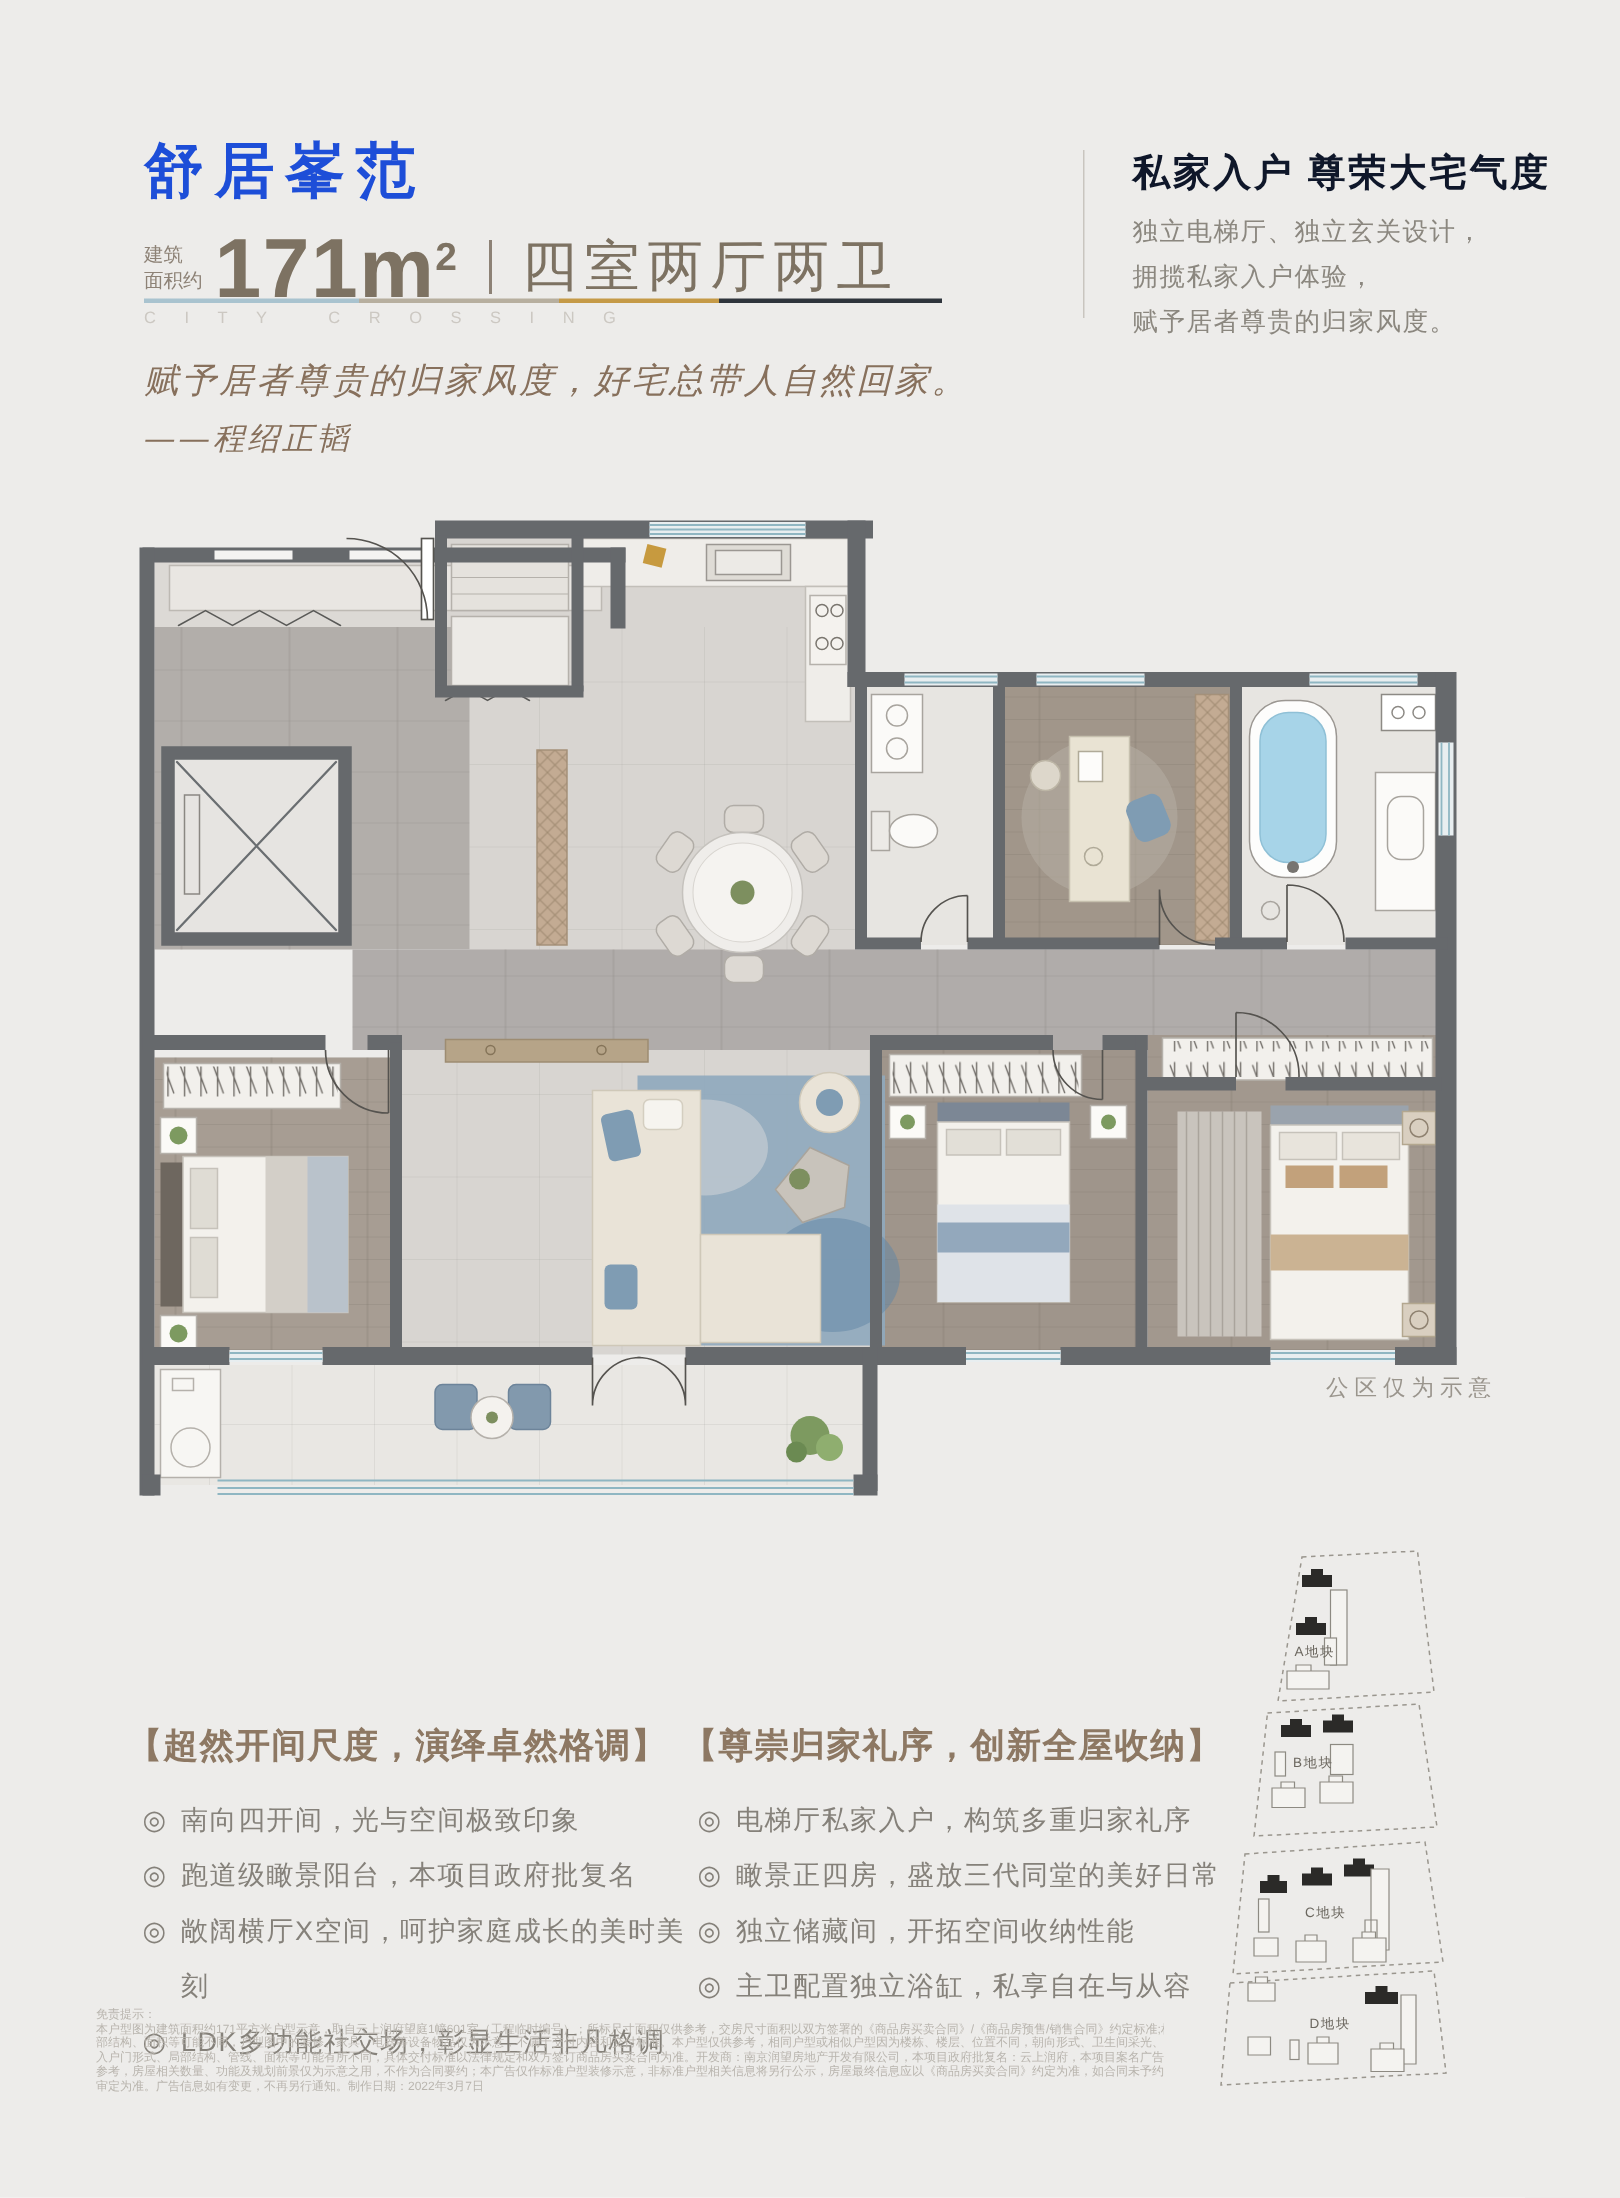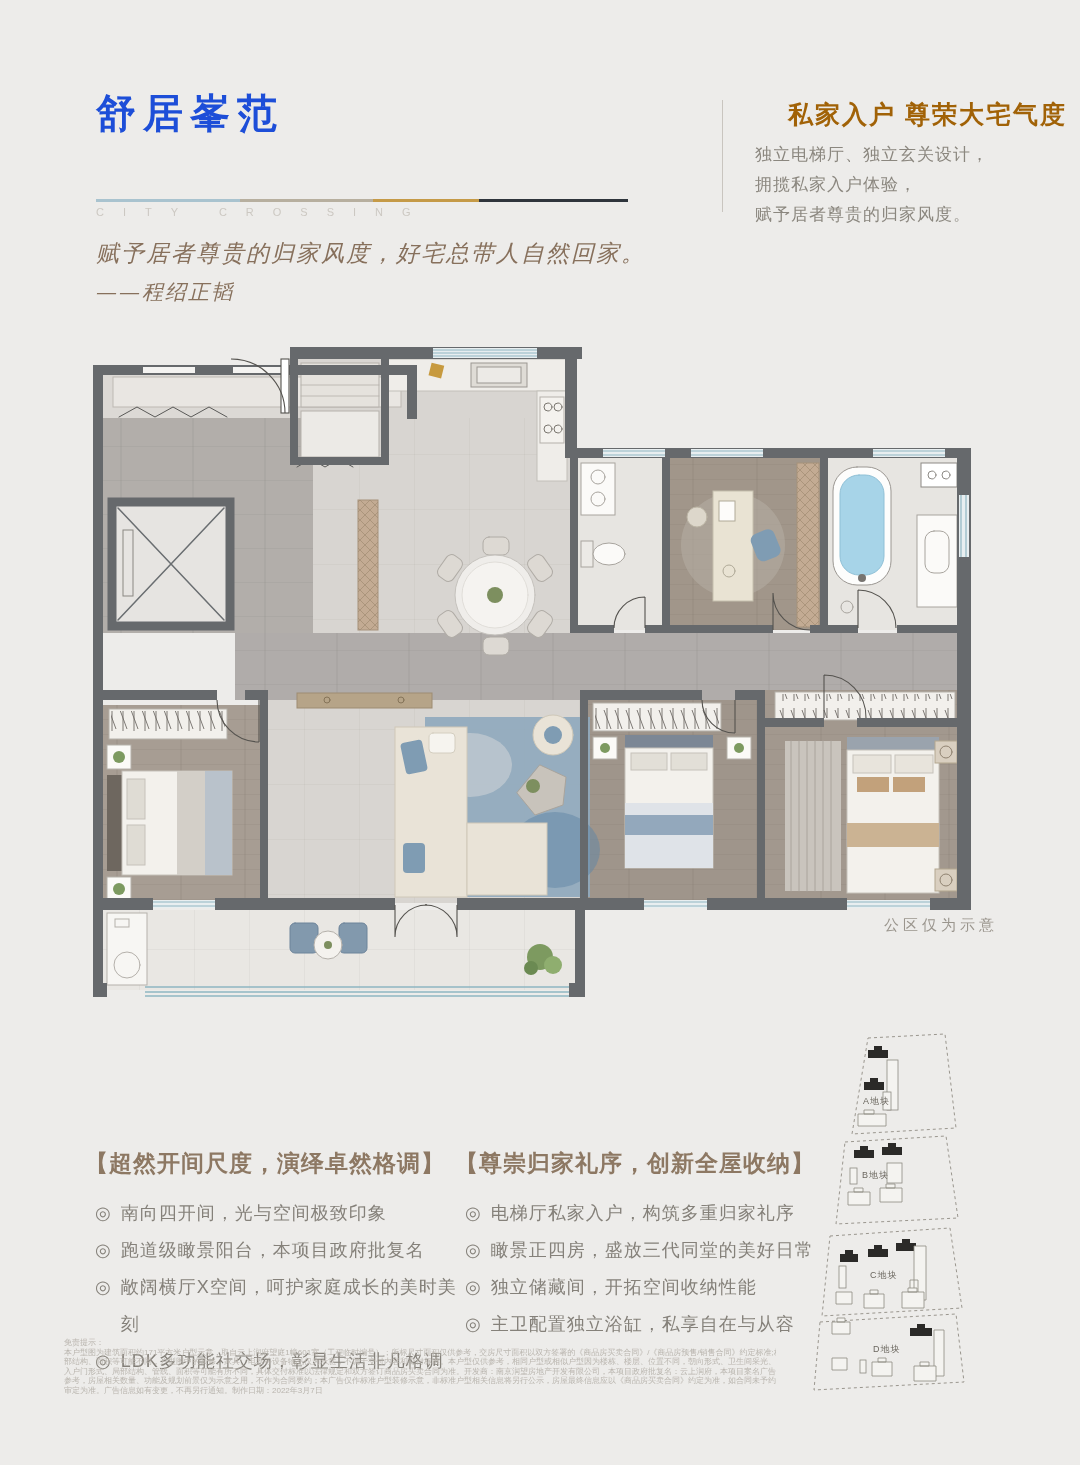--- a/index.html
+++ b/index.html
@@ -13,41 +13,50 @@
   .areaval{font-size:56px;font-weight:bold;color:#7d7262;letter-spacing:1px;line-height:56px;}
   .areaval sup{font-size:26px;vertical-align:18px;}
   .vbar{width:2px;height:36px;background:#8d8276;margin:6px 20px 0 20px;}
   .layouttxt{font-size:37px;color:#7d7262;font-weight:500;letter-spacing:5px;margin-top:6px;}
   .gradline{left:96px;top:199px;width:532px;height:3px;
     background:linear-gradient(to right,#a9c3cf 0%,#a9c3cf 27%,#b7af9f 27%,#b7af9f 52%,#c59a47 52%,#c59a47 72%,#2f353c 72%,#2f353c 100%);}
   .watermark{left:96px;top:206px;width:540px;font-size:11px;color:#ccc8c2;letter-spacing:19px;white-space:nowrap;}
   .quote{left:96px;top:238px;font-family:"DejaVu Serif",serif;font-style:italic;font-size:23px;color:#87705c;letter-spacing:2px;}
   .author{left:96px;top:278px;font-family:"DejaVu Serif",serif;font-style:italic;font-size:21px;color:#87705c;letter-spacing:2px;}
   .hl-divider{left:722px;top:100px;width:1px;height:112px;background:#c9c5bf;}
-  .hl-title{left:788px;top:98px;font-size:25px;font-weight:bold;color:#a16207;letter-spacing:2px;}
+  .hl-title{left:755px;top:98px;font-size:25px;font-weight:bold;color:#0f172a;letter-spacing:2px;}
   .hl-body{left:755px;top:140px;font-size:17px;line-height:30px;color:#8b877f;letter-spacing:1px;}
   .plannote{left:884px;top:916px;font-size:15px;color:#9a958d;letter-spacing:4px;}
   
   .feat{top:1148px;width:380px;}
   .feat-left{left:85px;} .feat-right{left:455px;}
   .feat h3{margin:0;font-size:23px;font-weight:bold;color:#8d7863;letter-spacing:1px;font-family:Liberation Mono, monospace;}
   .feat ul{list-style:none;margin:16px 0 0 10px;padding:0;}
   .feat li{font-size:18px;line-height:37px;color:#85817a;letter-spacing:1px;display:flex;}
   .feat li .b{margin-right:9px;}
   
   .disc{left:64px;top:1338px;width:712px;font-size:8px;line-height:9.5px;color:#b9b5ae;}
   .disc div{white-space:nowrap;overflow:hidden;}
   svg text{font-family:"Liberation Sans",sans-serif;}
 </style>
 </head>
 <body>
 
 <div class="page">
 
   <div class="abs title">舒居峯范</div>
+  <div class="abs arearow">
+    <div class="areaprefix">
+      <div>建筑</div>
+      <div>面积约</div>
+    </div>
+    <div class="areaval"><span>171m</span><sup>2</sup></div>
+    <div class="vbar"></div>
+    <div class="layouttxt">四室两厅两卫</div>
+  </div>
   <div class="abs gradline"></div>
   <div class="abs watermark">CITY CROSSING</div>
   <div class="abs quote">赋予居者尊贵的归家风度，好宅总带人自然回家。</div>
   <div class="abs author">——程绍正韬</div>
 
   <div class="abs hl-divider"></div>
   <div class="abs hl-title">私家入户 尊荣大宅气度</div>
   <div class="abs hl-body">
     <div>独立电梯厅、独立玄关设计，</div>
     <div>拥揽私家入户体验，</div>

